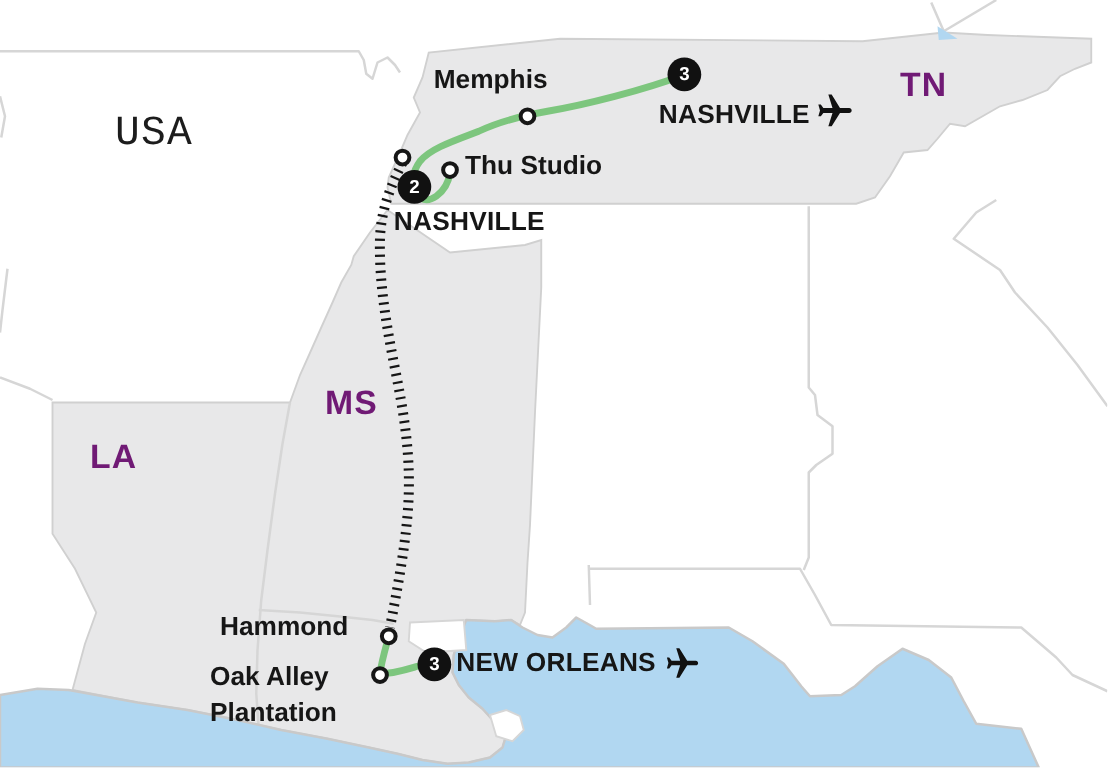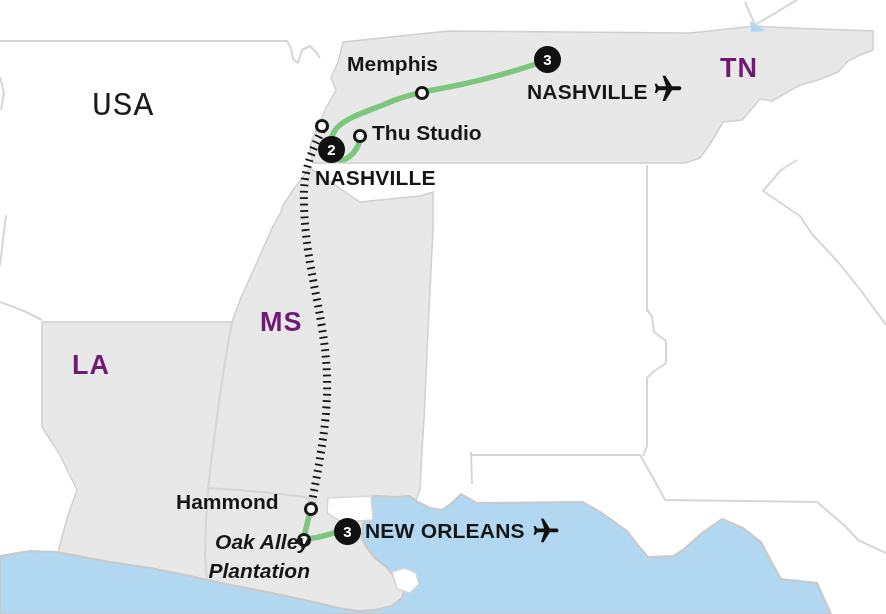--- a/index.html
+++ b/index.html
@@ -10,21 +10,21 @@
   #map-svg{position:absolute;left:0;top:0;}
   .lbl{position:absolute;color:#161616;font-weight:bold;font-size:21px;white-space:nowrap;}
   .lbl-caps{letter-spacing:0.2px;}
   .country-lbl{position:absolute;color:#1c1c1c;font-weight:normal;font-size:33px;letter-spacing:1px;}
   .state-lbl{position:absolute;color:#701a75;font-weight:bold;font-size:27px;letter-spacing:1px;}
   .badge{
     position:absolute;width:27px;height:27px;border-radius:50%;background:#111111;
     color:#ffffff;font-weight:bold;font-size:15px;display:flex;align-items:center;justify-content:center;
   }
   .plane{position:absolute;}
-  .center-block{position:absolute;text-align:right;line-height:29px;font-style:italic;}
+  .center-block{position:absolute;text-align:left;line-height:29px;}
 </style>
 </head>
 <body>
 
 <div id="stage">
 
   <svg id="map-svg" width="886" height="614" viewBox="0 0 886 614">
 
     <polygon points="313,163 310,150 311,142 320,122 326,108 336,90 331,78 338,62 343,42 448,31 690,33 755,26 790,28 873,31 873,50 860,55 848,61 838,72 818,80 800,85 772,101 760,99 750,111 742,120 723,122 712,141 700,158 685,163" fill="#e8e8e9" stroke="#d0d0d0" stroke-width="1.5"></polygon>
 

